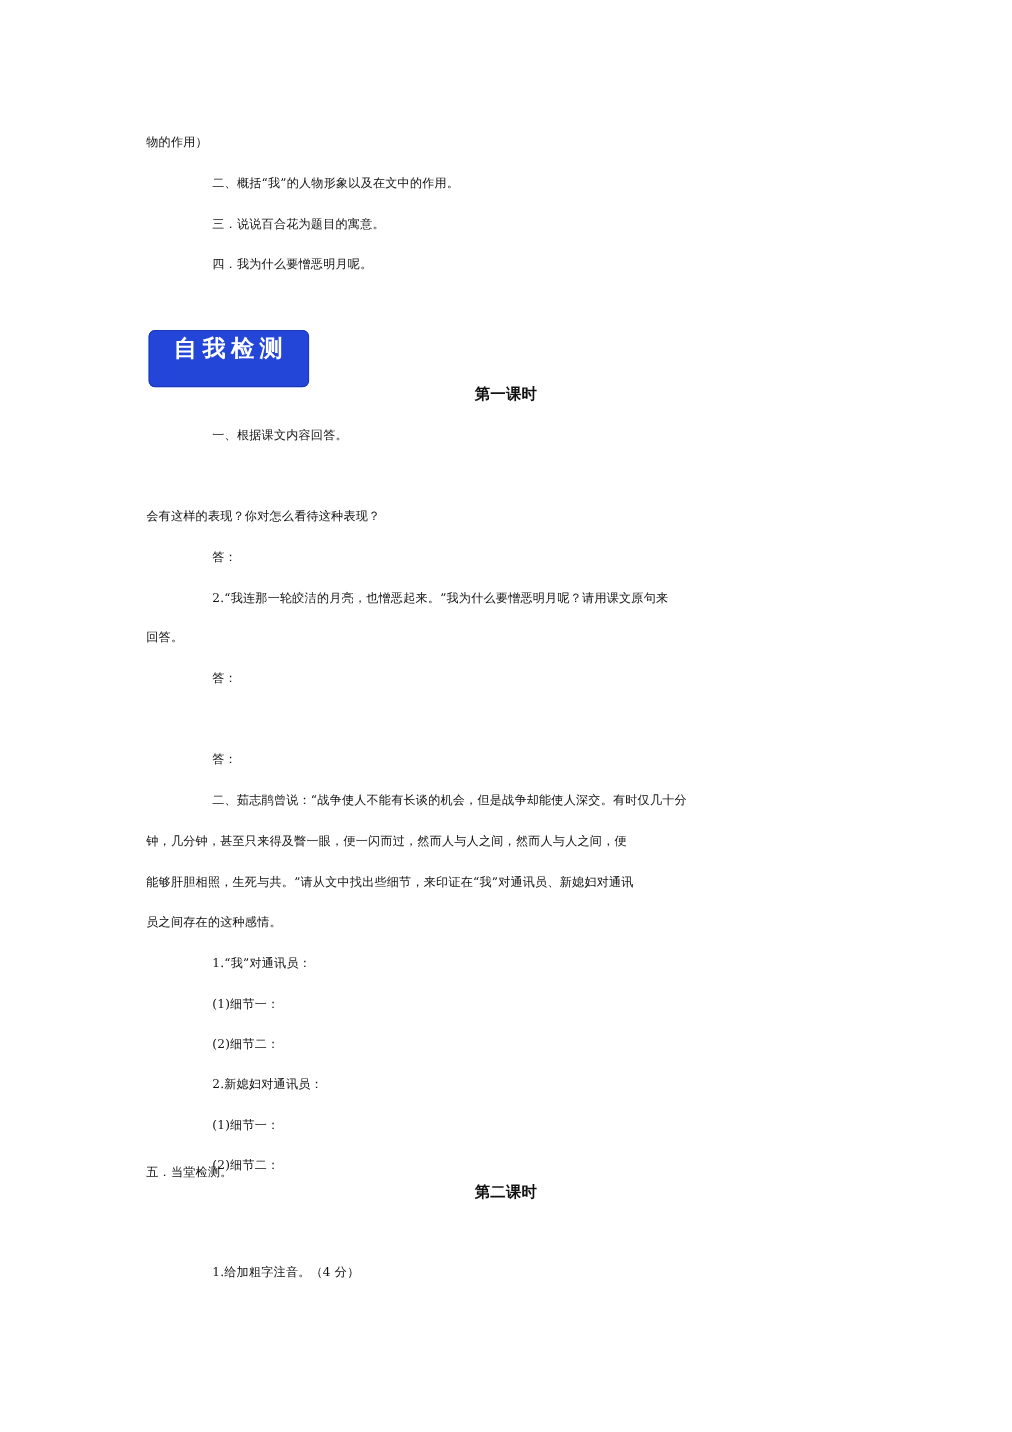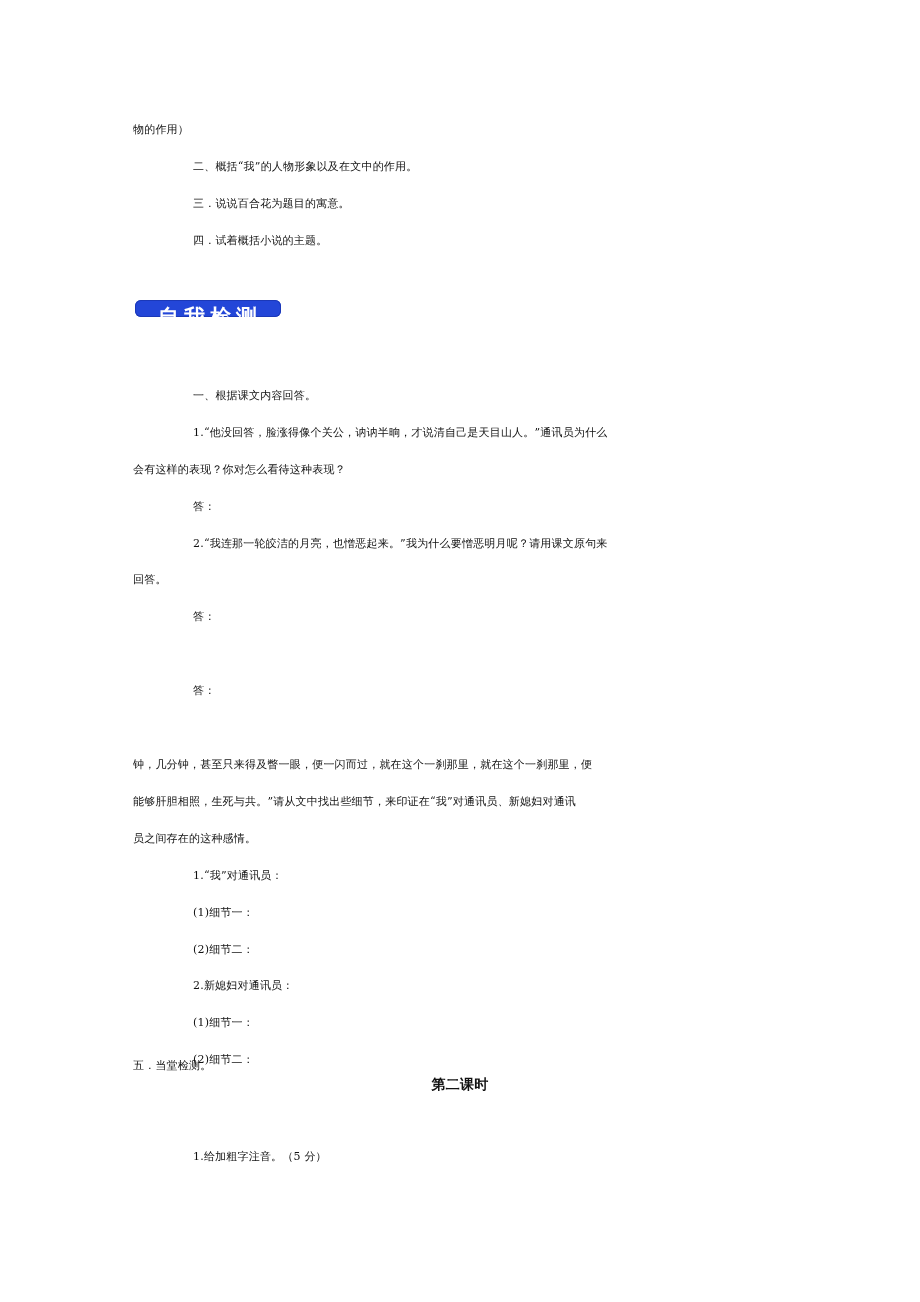--- a/index.html
+++ b/index.html
@@ -4,57 +4,58 @@
 <style>
   html, body { margin: 0; padding: 0; background: #ffffff; }
   body { width: 920px; height: 1302px; position: relative; overflow: hidden;
          font-family: "DejaVu Serif", "Liberation Serif", serif; color: #111; }
   .page { position: absolute; left: 0; top: 0; width: 920px; height: 1302px; }
   .line { position: absolute; font-size: 11px; line-height: 20px; white-space: nowrap; letter-spacing: 0.2px; }
   .indent { left: 165px; margin-left: 28px; }
   .flush { left: 133px; }
   .center { left: 0; width: 920px; text-align: center; font-weight: bold;
             font-family: "DejaVu Sans", "Liberation Sans", sans-serif; font-size: 14px; }
-  .banner { position: absolute; left: 135px; top: 300px; width: 146px; height: 17px;
+  .banner { position: absolute; left: 135px; top: 300px; width: 146px; height: 52px;
             background: #2346d8; border-radius: 6px; box-shadow: 0 0 0 1px #1b38b8 inset; }
   .banner-text { display: block; text-align: center; line-height: 34px; color: #ffffff;
                  font-family: "DejaVu Sans", "Liberation Sans", sans-serif; font-weight: bold;
                  font-size: 21px; letter-spacing: 5px; padding-left: 4px; }
 </style>
 </head>
 <body>
 
 <div class="page">
 
   <div class="line flush" style="top:120px">物的作用）</div>
   <div class="line indent" style="top:157px">二、概括“我”的人物形象以及在文中的作用。</div>
   <div class="line indent" style="top:194px">三．说说百合花为题目的寓意。</div>
-  <div class="line indent" style="top:231px">四．试着概括小说的主题。</div>
+  <div class="line indent" style="top:231px">四．我为什么要憎恶明月呢。</div>
 
   <div class="banner">
     <span class="banner-text">自我检测</span>
   </div>
 
+  <div class="line center" style="top:349px">第一课时</div>
   <div class="line indent" style="top:386px">一、根据课文内容回答。</div>
-  <div class="line indent" style="top:423px">1.“他没回答，脸涨得像个关公，讷讷半晌，才说清自己是天目山人。”通讯员为什么</div>
   <div class="line flush" style="top:460px">会有这样的表现？你对怎么看待这种表现？</div>
   <div class="line indent" style="top:497px">答：</div>
   <div class="line indent" style="top:534px">2.“我连那一轮皎洁的月亮，也憎恶起来。”我为什么要憎恶明月呢？请用课文原句来</div>
   <div class="line flush" style="top:570px">回答。</div>
   <div class="line indent" style="top:607px">答：</div>
   <div class="line indent" style="top:681px">答：</div>
 
-  <div class="line flush" style="top:755px">钟，几分钟，甚至只来得及瞥一眼，便一闪而过，就在这个一刹那里，就在这个一刹那里，便</div>
+  <div class="line indent" style="top:718px">二、茹志鹃曾说：“战争使人不能有长谈的机会，但是战争却能使人深交。有时仅几十分</div>
+  <div class="line flush" style="top:755px">钟，几分钟，甚至只来得及瞥一眼，便一闪而过，然而人与人之间，然而人与人之间，便</div>
   <div class="line flush" style="top:792px">能够肝胆相照，生死与共。”请从文中找出些细节，来印证在“我”对通讯员、新媳妇对通讯</div>
   <div class="line flush" style="top:829px">员之间存在的这种感情。</div>
 
   <div class="line indent" style="top:866px">1.“我”对通讯员：</div>
   <div class="line indent" style="top:903px">(1)细节一：</div>
   <div class="line indent" style="top:940px">(2)细节二：</div>
   <div class="line indent" style="top:976px">2.新媳妇对通讯员：</div>
   <div class="line indent" style="top:1013px">(1)细节一：</div>
   <div class="line indent" style="top:1050px">(2)细节二：</div>
 
   <div class="line center" style="top:1074px">第二课时</div>
   <div class="line flush" style="top:1056px">五．当堂检测。</div>
-  <div class="line indent" style="top:1147px">1.给加粗字注音。（5 分）</div>
+  <div class="line indent" style="top:1147px">1.给加粗字注音。（4 分）</div>
 
 </div>
 
 </body></html>

